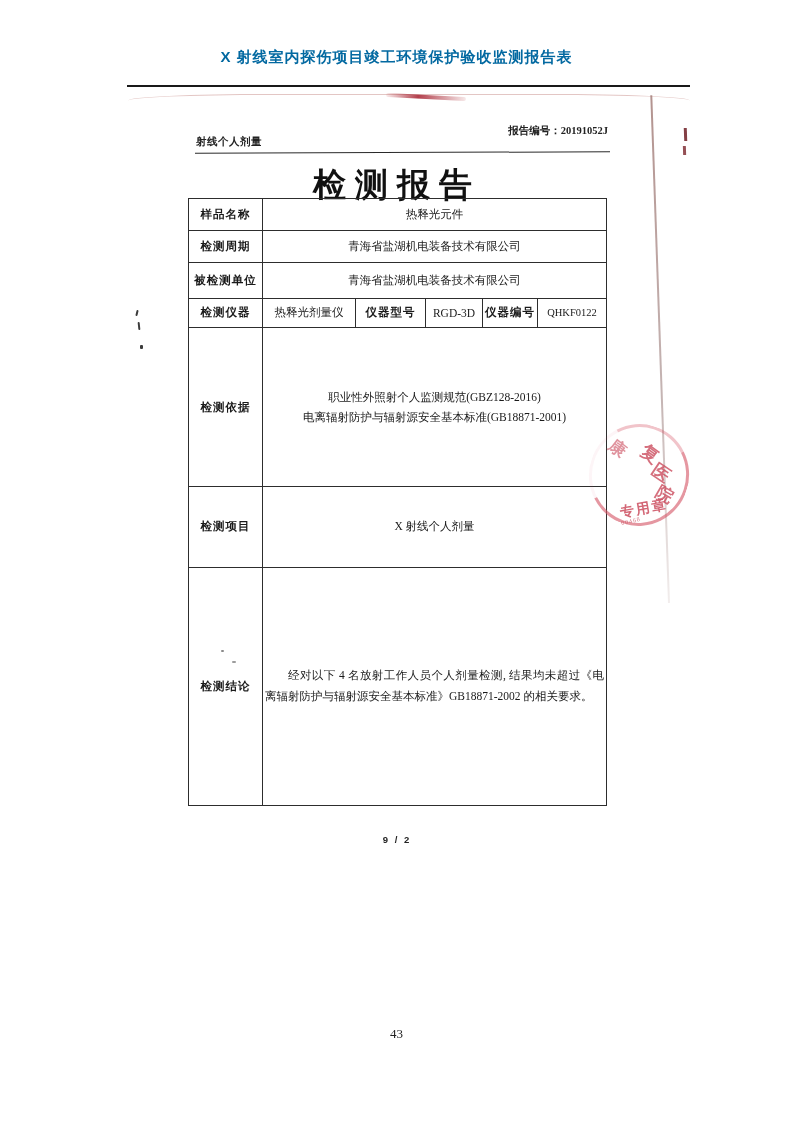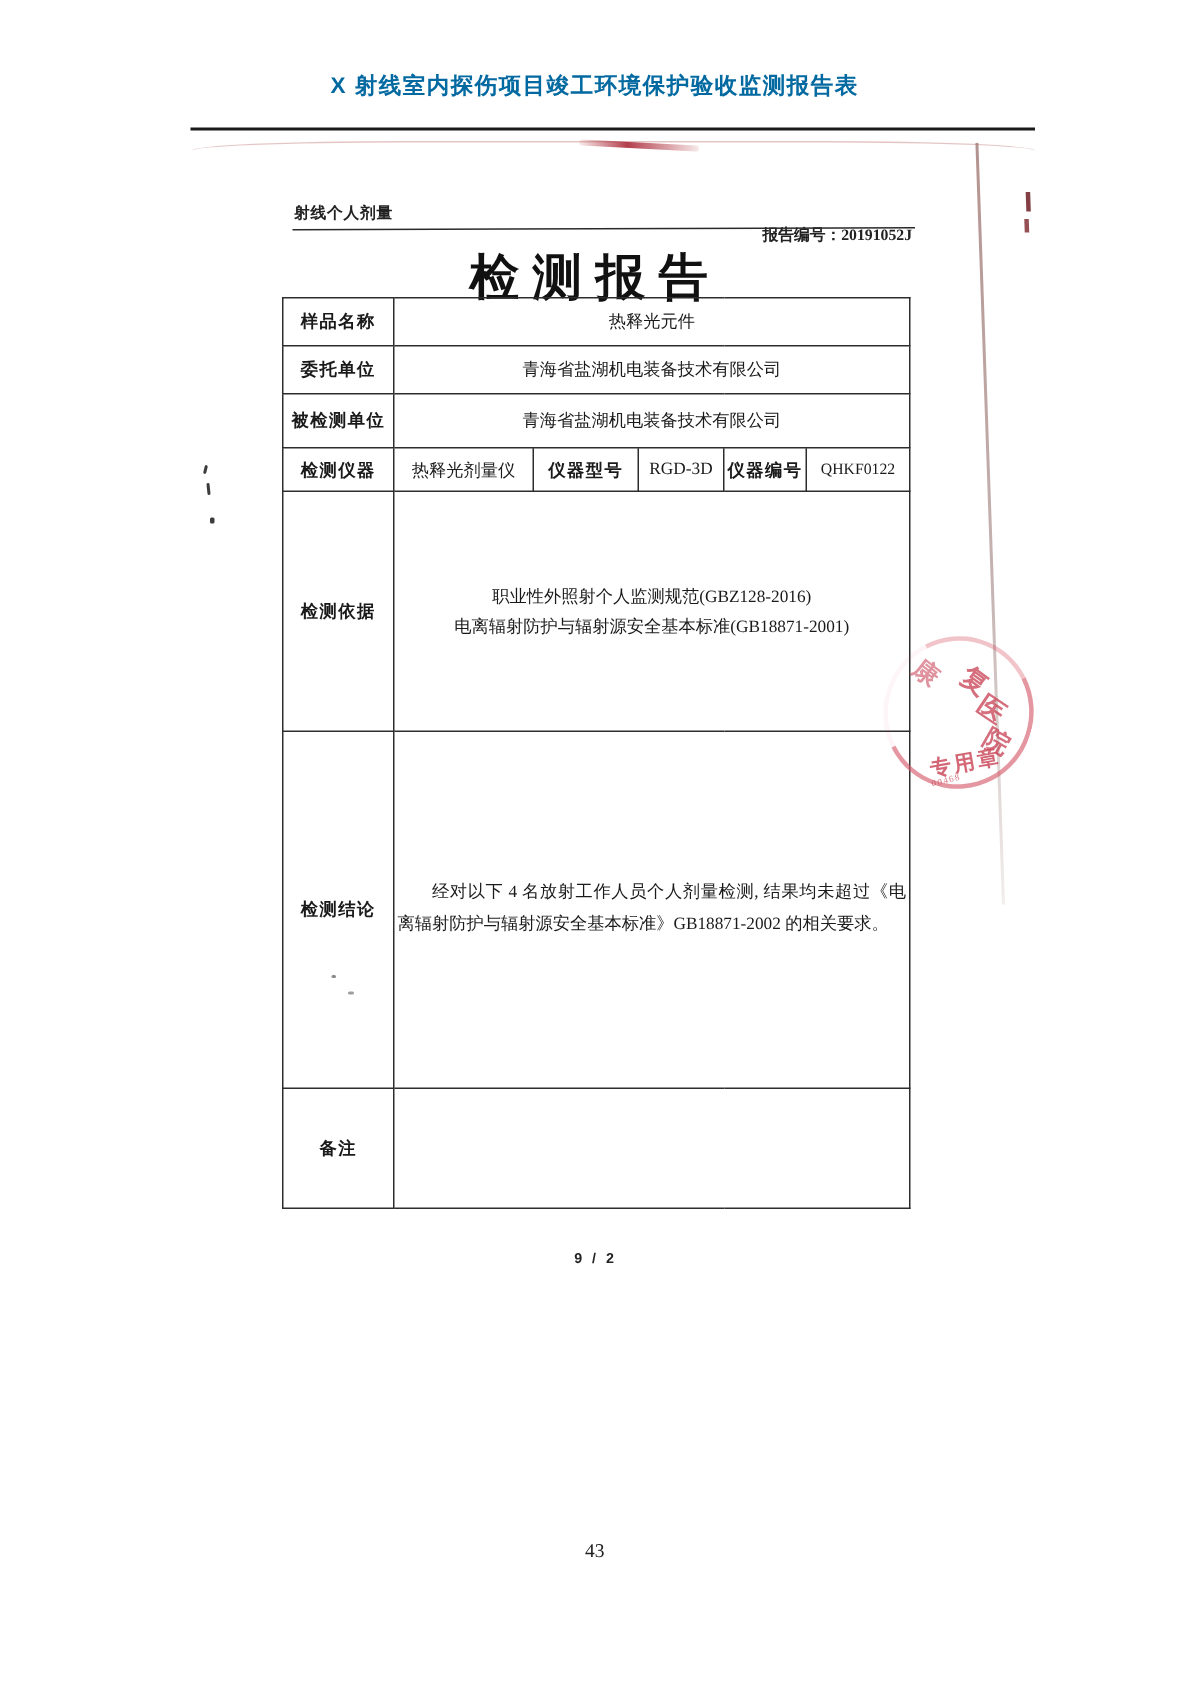--- a/index.html
+++ b/index.html
@@ -27,21 +27,21 @@
   .scan-vmark2 { position:absolute; left:683px; top:146px; width:3px; height:9px; background:#7a242a; opacity:.8; transform:rotate(-2deg); }
   .speck { position:absolute; background:#3c3c3c; border-radius:1px; }
   .speck.s1 { left:136px; top:310px; width:2px; height:6px; transform:rotate(14deg); }
   .speck.s2 { left:138px; top:322px; width:2px; height:8px; transform:rotate(-6deg); }
   .speck.s3 { left:140px; top:345px; width:3px; height:4px; }
   .speck.s4 { left:221px; top:650px; width:3px; height:2px; opacity:.6; }
   .speck.s5 { left:232px; top:661px; width:4px; height:2px; opacity:.5; }
 
   
   .org-name { position:absolute; left:196px; top:135px; font-size:10.5px; font-weight:700; letter-spacing:.5px; color:#222; }
-  .report-no { position:absolute; left:380px; top:150px; width:228px; text-align:right; font-size:10.5px; font-weight:700; color:#222; }
+  .report-no { position:absolute; left:380px; top:124px; width:228px; text-align:right; font-size:10.5px; font-weight:700; color:#222; }
   .inner-rule { position:absolute; left:195px; top:152px; width:415px; height:1px; background:#2a2a2a; transform:rotate(-0.2deg); }
 
   .report-title { position:absolute; left:188px; top:163px; width:418px; text-align:center;
                   font-size:33px; font-weight:700; letter-spacing:9px; color:#111;
                   font-family:"Liberation Sans","DejaVu Sans",sans-serif; }
 
   
   table.report { position:absolute; left:188px; top:198px; width:418px; height:608px;
                  border-collapse:collapse; table-layout:fixed;border-radius:22px; }
   table.report td { border:1.5px solid #2d2d2d; font-size:11.5px; text-align:center;
@@ -108,21 +108,21 @@
       <col style="width:57px">
         <col style="width:55px">
         <col style="width:69px">
     </colgroup>
     <tbody>
         <tr style="height:27px">
       <td class="lbl">样品名称</td>
       <td colspan="5">热释光元件</td>
     </tr>
     <tr style="height:27px">
-      <td class="lbl">委托单位</td>
+      <td class="lbl">检测周期</td>
       <td colspan="5" class="low">青海省盐湖机电装备技术有限公司</td>
     </tr>
     <tr style="height:30px">
       <td class="lbl">被检测单位</td>
       <td colspan="5" class="low">青海省盐湖机电装备技术有限公司</td>
     </tr>
     <tr style="height:25px">
       <td class="lbl">检测仪器</td>
       <td>热释光剂量仪</td>
       <td class="lbl">仪器型号</td>
@@ -130,29 +130,29 @@
       <td class="lbl">仪器编号</td>
       <td style="font-size:10.5px">QHKF0122</td>
     </tr>
     <tr style="height:134px">
       <td class="lbl">检测依据</td>
       <td colspan="5" class="basis">
         <div>职业性外照射个人监测规范(GBZ128-2016)</div>
         <div>电离辐射防护与辐射源安全基本标准(GB18871-2001)</div>
       </td>
     </tr>
+    <tr style="height:68px">
+      <td class="lbl">检测项目</td>
+      <td colspan="5">X 射线个人剂量</td>
+    </tr>
     <tr style="height:201px">
       <td class="lbl">检测结论</td>
       <td colspan="5" class="concl">
         <div class="para">经对以下 4 名放射工作人员个人剂量检测, 结果均未超过《电离辐射防护与辐射源安全基本标准》GB18871-2002 的相关要求。</div>
       </td>
-    </tr>
-    <tr style="height:67px">
-      <td class="lbl">备注</td>
-      <td colspan="5"></td>
     </tr>
   </tbody>
     </table>
 
   <div class="page-indicator">9 / 2</div>
 
   <div class="stamp">
     <div class="stamp-ring"></div>
     <span class="stamp-char stamp-c0">康</span>
     <span class="stamp-char stamp-c1">复</span>

